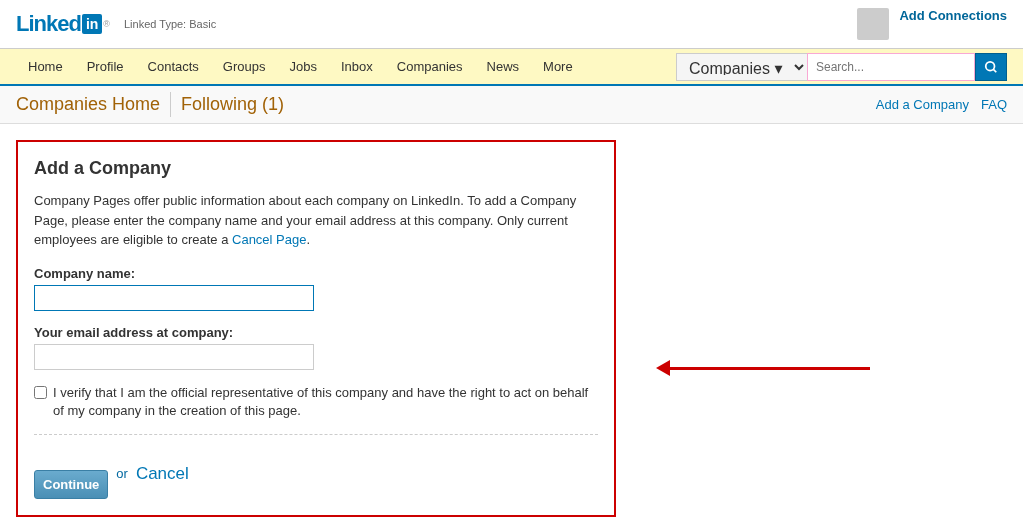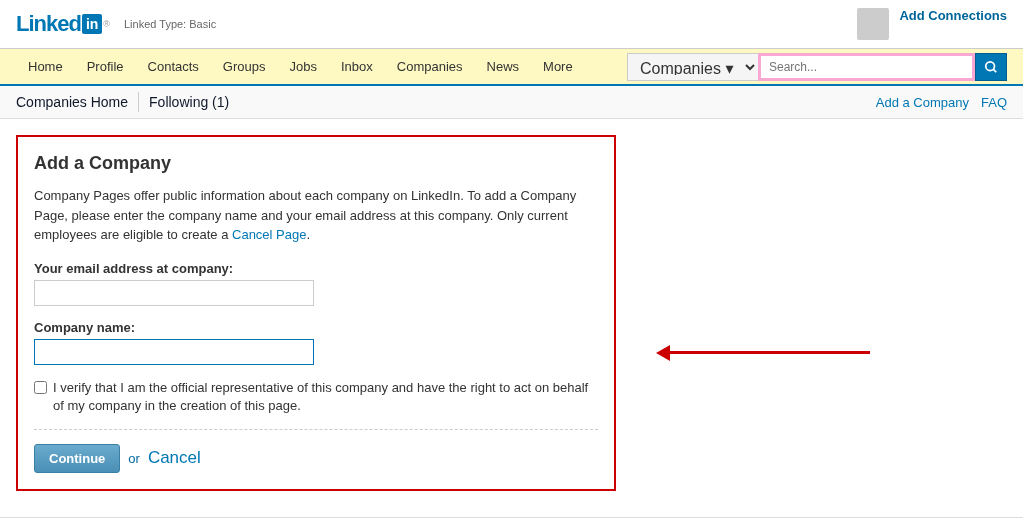--- a/index.html
+++ b/index.html
@@ -62,24 +62,24 @@
       border: 1px solid #ccc;
       border-right: none;
       padding: 5px 8px;
       font-size: 16px;
       color: #333;
       background: #f5f5f5;
       cursor: pointer;
       height: 28px;
     }
     #search-input {
-      border: 3px solid #f9a8d4;
+      border: 1px solid #f9a8d4;
       padding: 5px 8px;
       font-size: 12px;
-      width: 217px;
+      width: 168px;
       height: 28px;
       outline: none;
     }
     #search-button {
       background: #0077b5;
       border: 1px solid #005f8e;
       color: #fff;
       padding: 4px 8px;
       cursor: pointer;
       height: 28px;
@@ -91,21 +91,21 @@
     #sub-nav {
       background: #f9f9f9;
       border-bottom: 1px solid #ddd;
       padding: 6px 16px;
       display: flex;
       justify-content: space-between;
       align-items: center;
     }
     #sub-nav-left { display: flex; gap: 0; }
     .sub-nav-link {
-      color: #0f172a; font-size: 14px; text-decoration: none;
+      color: #a16207; font-size: 18px; text-decoration: none;
       padding: 2px 10px;
       border-right: 1px solid #ccc;
       cursor: pointer;
     }
     .sub-nav-link:first-child { padding-left: 0; }
     .sub-nav-link:last-child { border-right: none; }
     #sub-nav-right { display: flex; gap: 12px; }
     .sub-nav-right-link { color: #0077b5; font-size: 13px; text-decoration: none; cursor: pointer; }
 
     
@@ -157,25 +157,26 @@
       padding-bottom: 14px;
       border-bottom: 1px dashed #ccc;
     }
     .checkbox-area input { margin-top: 2px; }
 
     .form-actions { display: flex; align-items: center; gap: 8px; }
     .continue-btn {
       background: linear-gradient(to bottom, #6aabce, #4a8fb5);
       border: 1px solid #3a7fa5;
       color: #fff;
-      padding: 6px 14px;
+      padding: 6px 8px;
       font-size: 13px;
       font-weight: bold;
       cursor: pointer;
       border-radius: 3px;
+      margin-top: 21px;
     }
     .or-text { font-size: 13px; color: #0369a1; }
     .cancel-link { color: #0077b5; font-size: 17px; text-decoration: none; cursor: pointer; }
 
     
     #arrow-area {
       flex: 1;
       display: flex;
       align-items: center;
       justify-content: flex-start;
@@ -260,26 +261,26 @@
   </div>
 </div>
 
 <div id="main-content">
   <div id="form-card">
     <h2 id="form-title">Add a Company</h2>
     <p id="form-description">
       <span>Company Pages offer public information about each company on LinkedIn. To add a Company Page, please enter the company name and your email address at this company. Only current employees are eligible to create a </span><a class="company-page-link">Cancel Page</a><span>.</span>
     </p>
     <div class="form-group">
+      <label class="form-label">Company name:</label>
+      <input type="text" class="form-input" style="">
+    </div>
+    <div class="form-group">
       <label class="form-label">Your email address at company:</label>
       <input type="text" class="form-input-normal" style="">
-    </div>
-    <div class="form-group">
-      <label class="form-label">Company name:</label>
-      <input type="text" class="form-input" style="">
     </div>
     <div class="checkbox-area">
       <input type="checkbox" style="">
       <span>I verify that I am the official representative of this company and have the right to act on behalf of my company in the creation of this page.</span>
     </div>
     <div class="form-actions">
       <button class="continue-btn">Continue</button>
       <span class="or-text">or</span>
       <a class="cancel-link">Cancel</a>
     </div>

